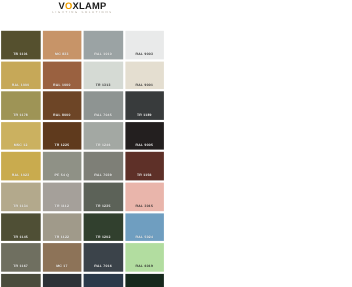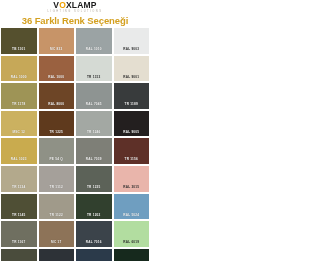--- a/index.html
+++ b/index.html
@@ -79,21 +79,20 @@
   .swatch.dark  .swatch-label { color:#f2f2f2; }
 </style>
 </head>
 <body>
 
 <div class="page">
 
   <div class="header">
     <div class="logo"><span>V</span><span class="vox-o">O</span><span>XLAMP</span></div>
     <div class="logo-sub">LIGHTING SOLUTIONS</div>
-    <div class="title">36 Farklı Renk Seçeneği</div>
   </div>
 
   <div class="grid">
       <div class="swatch dark" style="background: rgb(85, 80, 46);">
         <div class="swatch-label">TB 1101</div>
       </div>
       <div class="swatch dark" style="background: rgb(199, 148, 104);">
         <div class="swatch-label">MC 833</div>
       </div>
       <div class="swatch dark" style="background: rgb(155, 163, 164);">

